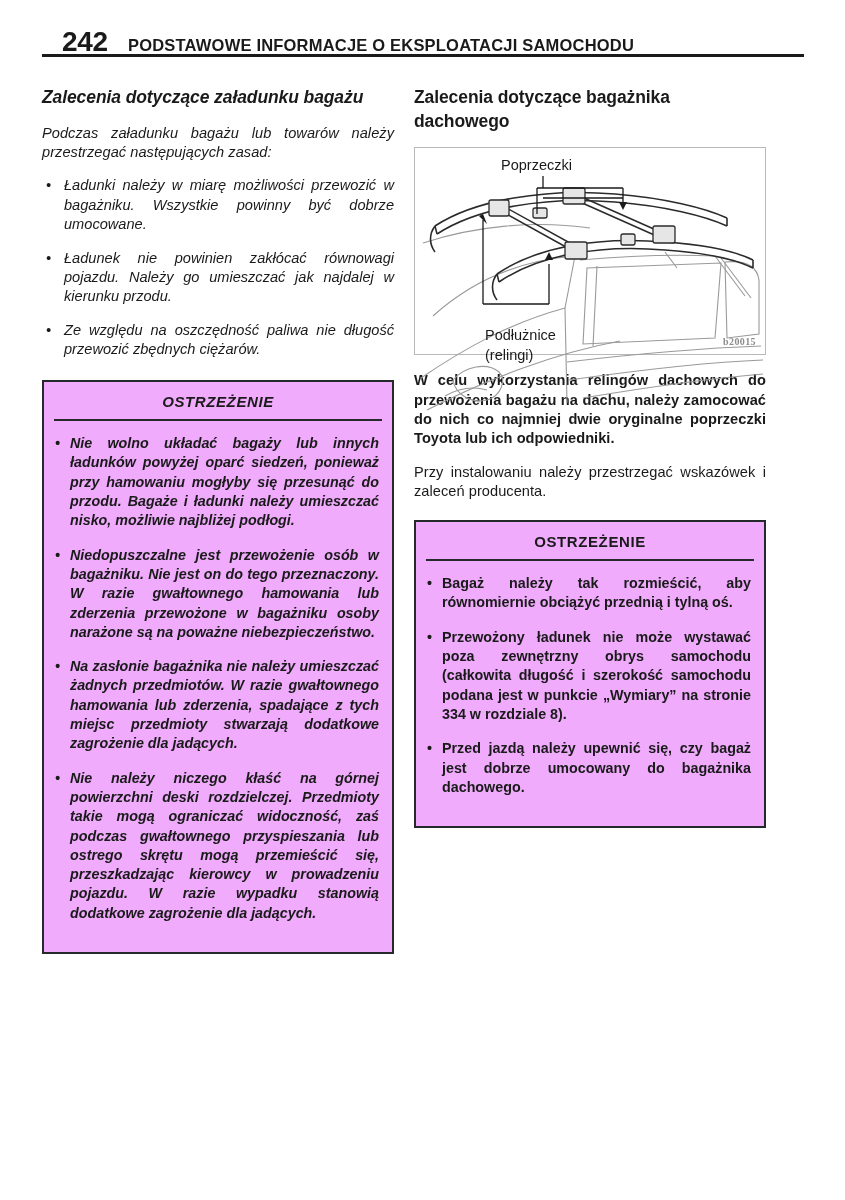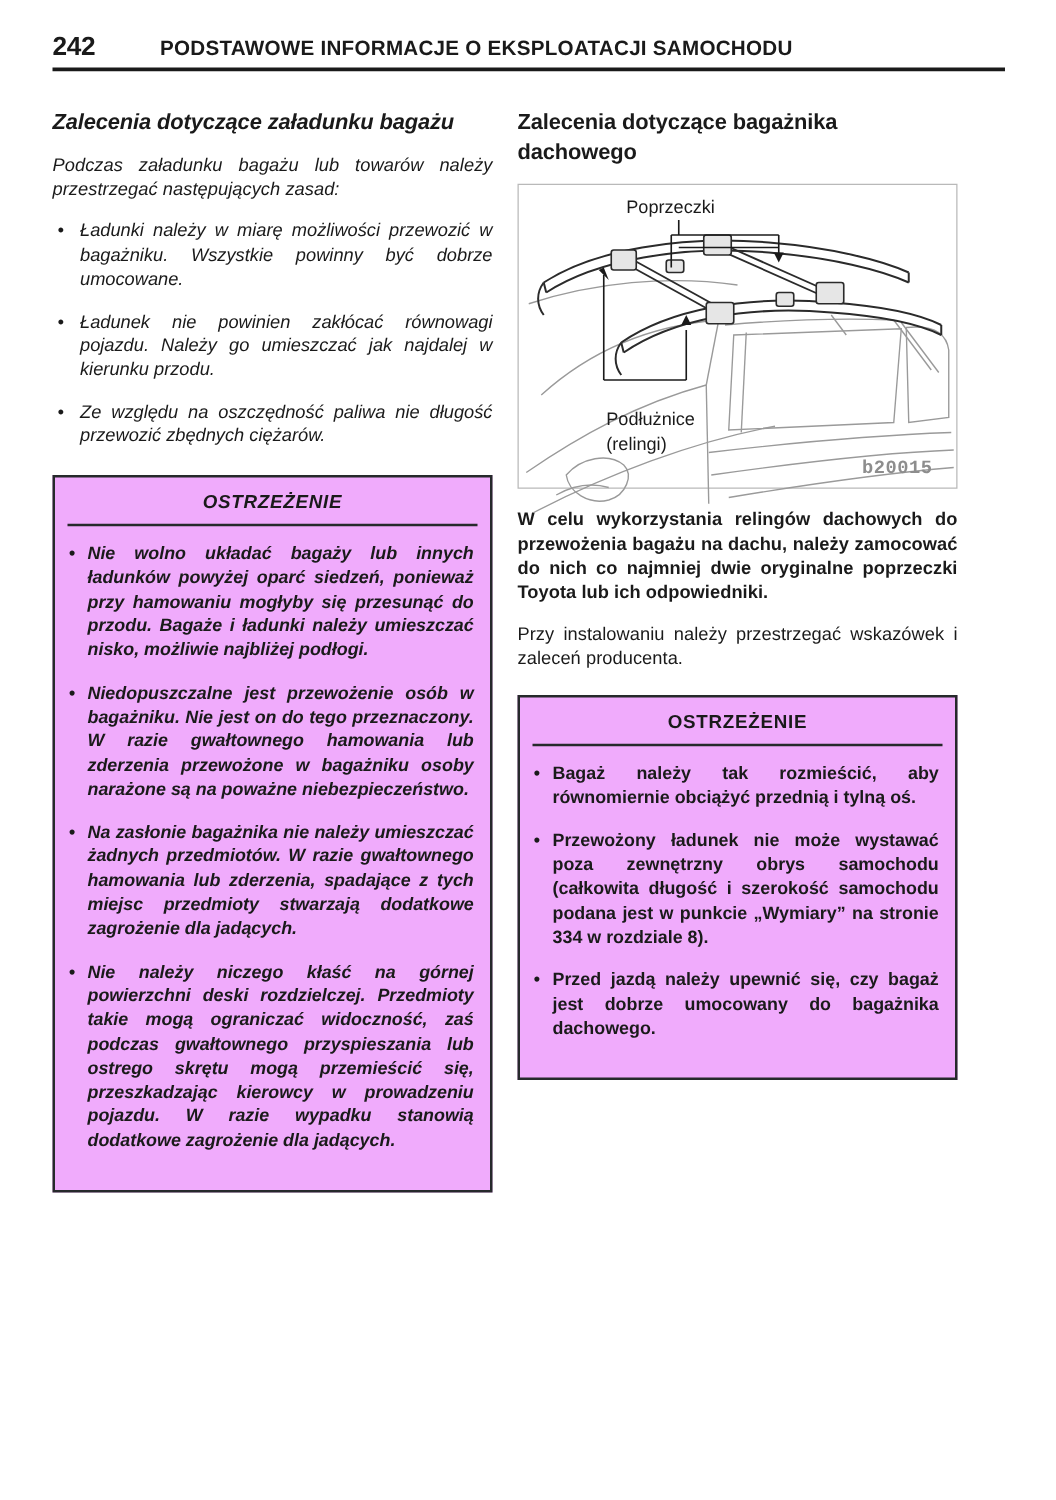--- a/index.html
+++ b/index.html
@@ -26,25 +26,26 @@
   
   .page-header {
     position: absolute;
     left: 42px;
     top: 26px;
     width: 760px;
     display: flex;
     align-items: baseline;
   }
   .page-number {
-    font-size: 21px;
+    font-size: 28px;
     font-weight: bold;
     letter-spacing: -0.3px;
     width: 86px;
     flex: none;
+    text-align: center;
   }
   .header-title {
     font-size: 16.5px;
     font-weight: bold;
     letter-spacing: 0.2px;
     white-space: nowrap;
   }
   .header-rule {
     position: absolute;
     left: 42px;
@@ -144,36 +145,36 @@
     font-weight: bold;
     font-size: 14.3px;
     line-height: 1.35;
     text-align: justify;
   }
 
   
   .figure {
     position: relative;
     width: 352px;
-    height: 244px;
+    height: 208px;
     border: 1px solid #b9b9b9;
     box-sizing: border-box;
     background: #ffffff;
     margin-bottom: 16px;
   }
   .figure svg { display: block; }
   .figure-code {
     position: absolute;
-    right: 19px;
+    right: 9px;
     bottom: 7px;
-    font-size: 15px;
+    font-size: 10px;
     font-weight: bold;
     color: #8d8d8d;
     letter-spacing: 0.4px;
-    font-family: Liberation Mono, monospace;
+    font-family: Liberation Serif, serif;
   }
   .fig-label {
     font-size: 14.5px;
     fill: #1a1a1a;
     font-family: "Liberation Sans", sans-serif;
   }
 </style>
 </head>
 <body>
 

